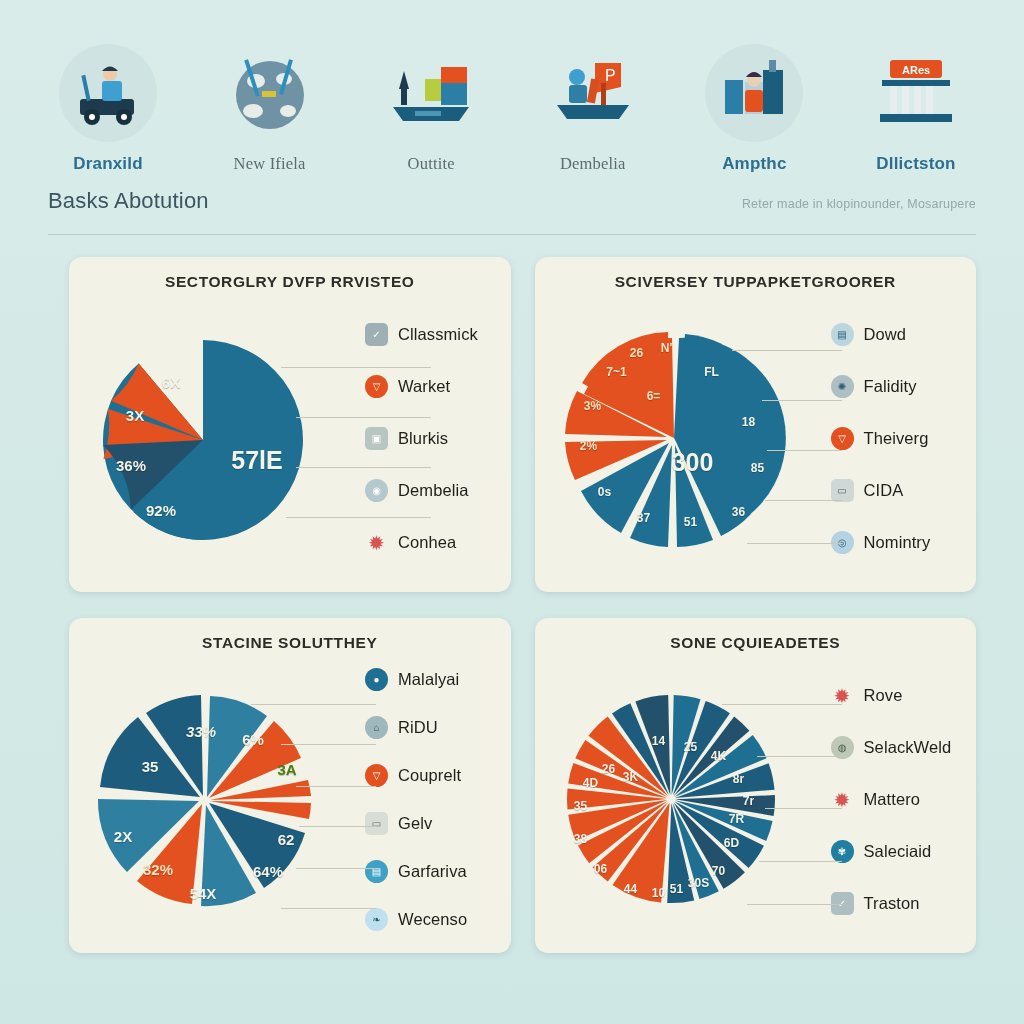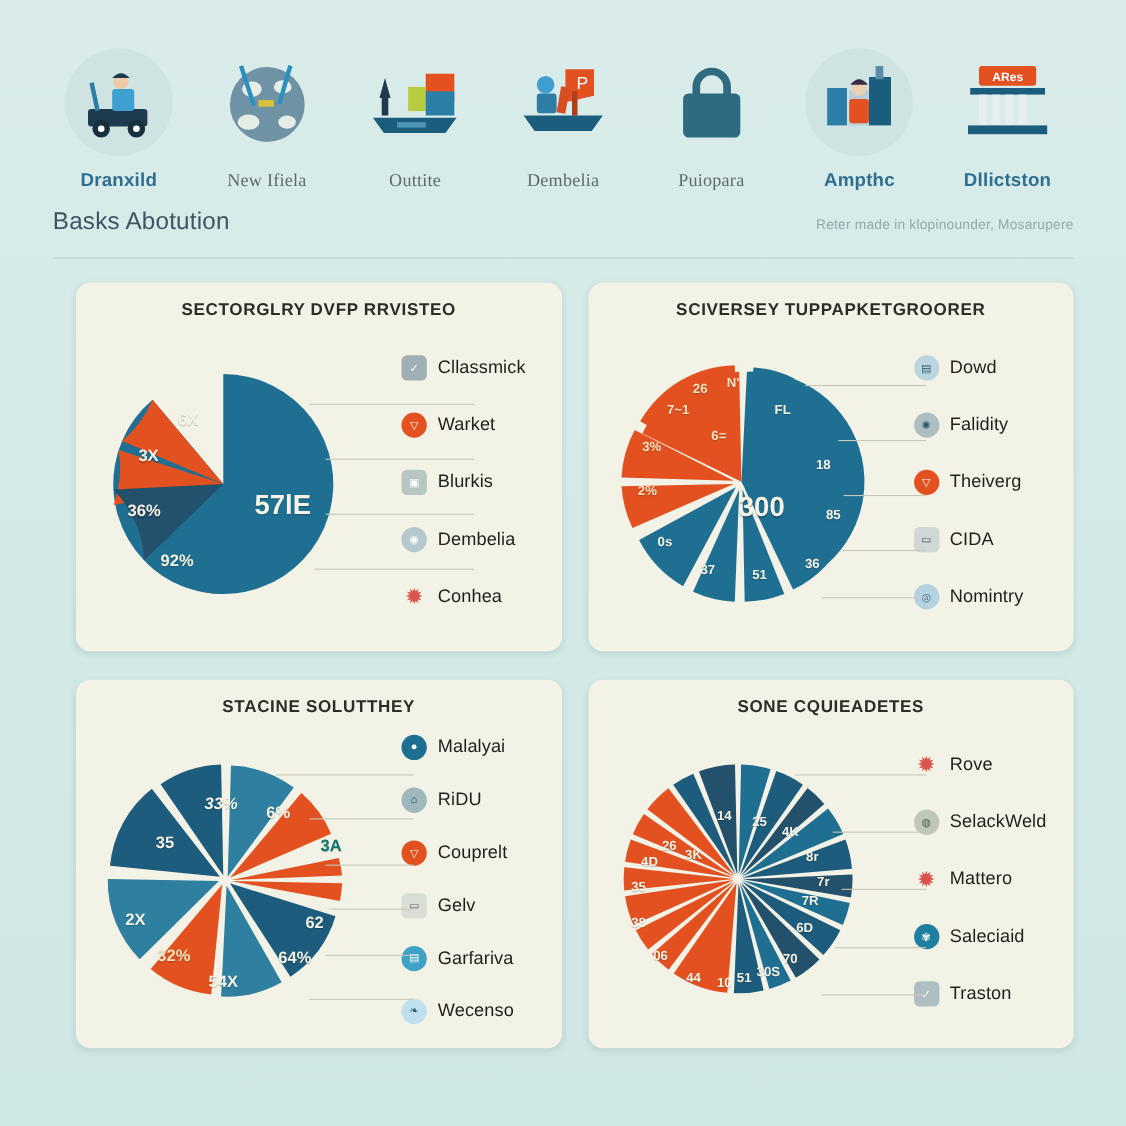--- a/index.html
+++ b/index.html
@@ -229,29 +229,20 @@
           <rect x="42" y="30" width="8" height="24" fill="#d94e20" transform="rotate(10 46 42)"></rect>
           <rect x="54" y="34" width="5" height="22" fill="#b03f18"></rect>
           <circle cx="30" cy="28" r="8" fill="#3f9fd0"></circle>
           <rect x="22" y="36" width="18" height="18" rx="3" fill="#2f7ea6"></rect>
           <path d="M10 56 h72 l-10 14 h-52 z" fill="#1b5d7c"></path>
         </svg>
       </div>
       <div class="nav-label">Dembelia</div>
     </div>
 
-    <div class="nav-item">
-      <div class="nav-icon-wrap">
-        <svg width="84" height="84" viewBox="0 0 84 84">
-          <path d="M28 36 v-8 a14 14 0 0 1 28 0 v8" fill="none" stroke="#2f6b80" stroke-width="7"></path>
-          <rect x="16" y="34" width="52" height="40" rx="5" fill="#2f6b80"></rect>
-        </svg>
-      </div>
-      <div class="nav-label">Puiopara</div>
-    </div>
 
     <div class="nav-item">
       <div class="nav-icon-wrap circlebg">
         <svg width="86" height="86" viewBox="0 0 86 86">
           <rect x="14" y="30" width="18" height="34" fill="#2b7fa6"></rect>
           <rect x="52" y="20" width="20" height="44" fill="#1b5d7c"></rect>
           <rect x="34" y="32" width="18" height="32" fill="#b9cdd8"></rect>
           <rect x="58" y="10" width="7" height="12" fill="#5a8ca8"></rect>
           <circle cx="43" cy="30" r="7" fill="#e9cfb4"></circle>
           <path d="M35 27 q8 -10 16 0 z" fill="#3a2b45"></path>
@@ -414,21 +405,21 @@
               <path d="M0 0 L96 30 A101 101 0 0 1 55 85 Z" fill="#1d5c7d" transform="translate(4,4)"></path>
               <path d="M0 0 L50 88 A101 101 0 0 1 -5 101 Z" fill="#2e7fa0" transform="translate(1,6)"></path>
               <path d="M0 0 L-10 100 A101 101 0 0 1 -65 77 Z" fill="#e2511f" transform="translate(-3,5)"></path>
               <path d="M0 0 L-72 71 A101 101 0 0 1 -101 -2 Z" fill="#2e7fa0" transform="translate(-6,2)"></path>
               <path d="M0 0 L-100 -10 A101 101 0 0 1 -62 -80 Z" fill="#1d5c7d" transform="translate(-5,-2)"></path>
               <path d="M0 0 L-57 -83 A101 101 0 0 1 -2 -101 Z" fill="#1d5c7d" transform="translate(-2,-3)"></path>
             </g>
           </svg>
           <div class="slice-label" style="left:108px;top:60px;font-style:italic;">33%</div>
           <div class="slice-label" style="left:160px;top:68px;">6%</div>
-          <div class="slice-label" style="left:194px;top:98px;color:#0f766e;margin-left:14px;">3A</div>
+          <div class="slice-label" style="left:194px;top:98px;color:#4d7c0f;">3A</div>
           <div class="slice-label" style="left:57px;top:95px;">35</div>
           <div class="slice-label" style="left:30px;top:165px;">2X</div>
           <div class="slice-label" style="left:193px;top:168px;">62</div>
           <div class="slice-label" style="left:175px;top:200px;">64%</div>
           <div class="slice-label" style="left:65px;top:198px;color:#f6e3c0;">32%</div>
           <div class="slice-label" style="left:110px;top:222px;">54X</div>
         </div>
         <div class="legend">
           <div class="legend-row">
             <span class="legend-swatch" style="background:#1f6f92;">●</span>

